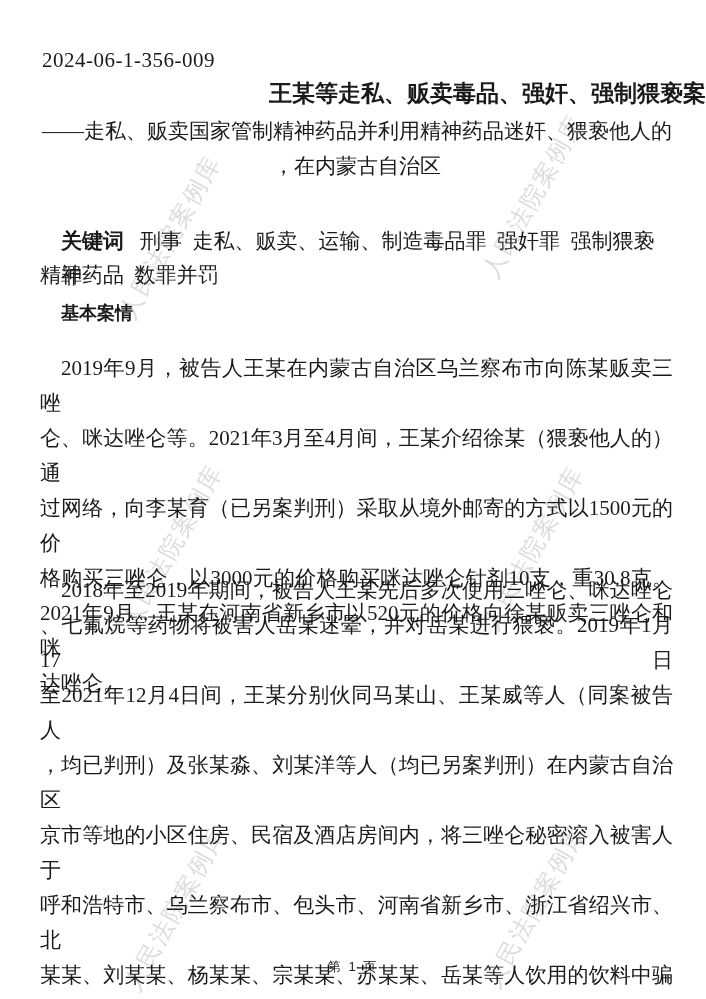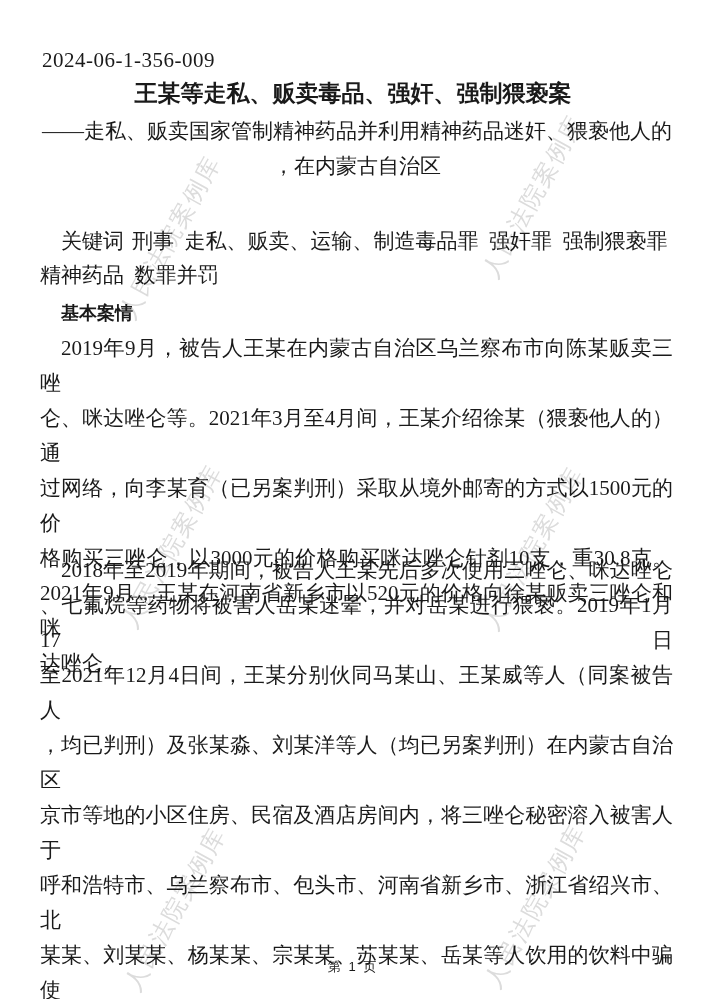--- a/index.html
+++ b/index.html
@@ -23,48 +23,48 @@
     font-family: "Liberation Sans", sans-serif;
     user-select: none;
   }
   .content { position: absolute; inset: 0; z-index: 1; }
   .case-number {
     position: absolute; left: 42px; top: 48px;
     font-size: 21px; letter-spacing: 0.5px;
   }
   .title {
     position: absolute; left: 0; right: 0; top: 78px;
-    margin: 0; text-align: center;
+    margin: 0; text-align: right;
     font-size: 23px; font-weight: bold;
   }
   .subtitle {
     position: absolute; left: 0; right: 0;
     text-align: center; font-size: 21px; padding-left: 8px;
   }
   .subtitle-1 { top: 117px; }
   .subtitle-2 { top: 152px; }
   .kw {
     position: absolute; left: 40px; right: 33px;
     font-size: 21px; line-height: 35px;
     white-space: pre-wrap;
   }
   .kw-1 { top: 223px; padding-left: 21px; }
   .kw-2 { top: 258px; }
   .kw-label {
-    font-weight: normal;
+    font-weight: bold;
     font-family: "Liberation Sans", sans-serif;
-    margin-right: 8px;
+    margin-right: 16px;
   }
   .heading {
     position: absolute; left: 61px; top: 296px;
     margin: 0; font-size: 18px; font-weight: bold;
     line-height: 35px;
     font-family: "Liberation Sans", sans-serif;
   }
-  .para { position: absolute; left: 40px; width: 633px; }
+  .para { position: absolute; left: 40px; width: 633px; margin-top: 20px; }
   .para-1 { top: 331px; }
   .para-2 { top: 553px; }
   .line {
     font-size: 21px; line-height: 35px;
     text-align: justify; text-align-last: justify;
   }
   .line.first { text-indent: 21px; }
   .line.last { text-align-last: left; }
   .footer {
     position: absolute; left: 0; right: 0; top: 958px;

